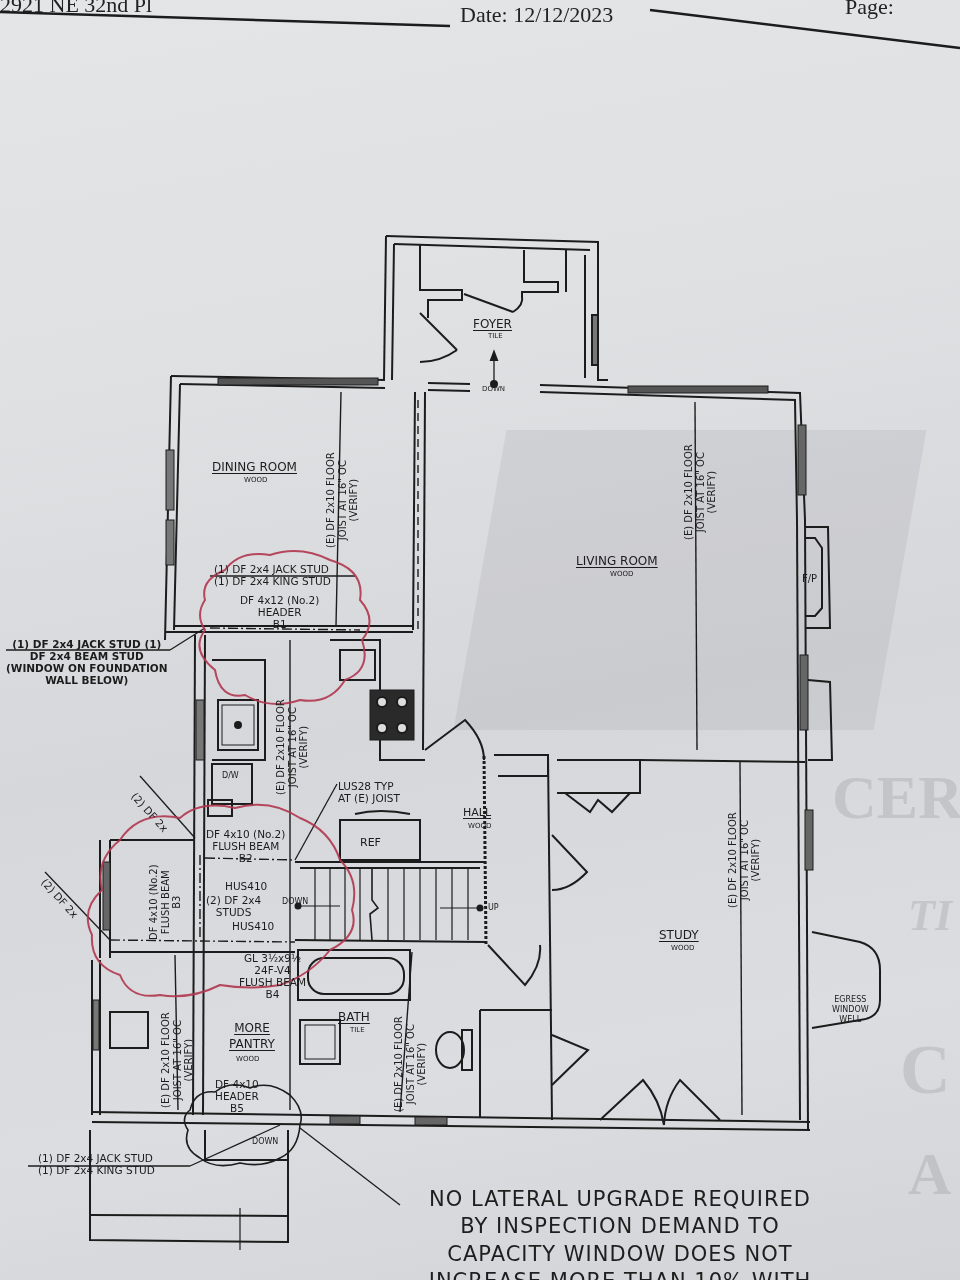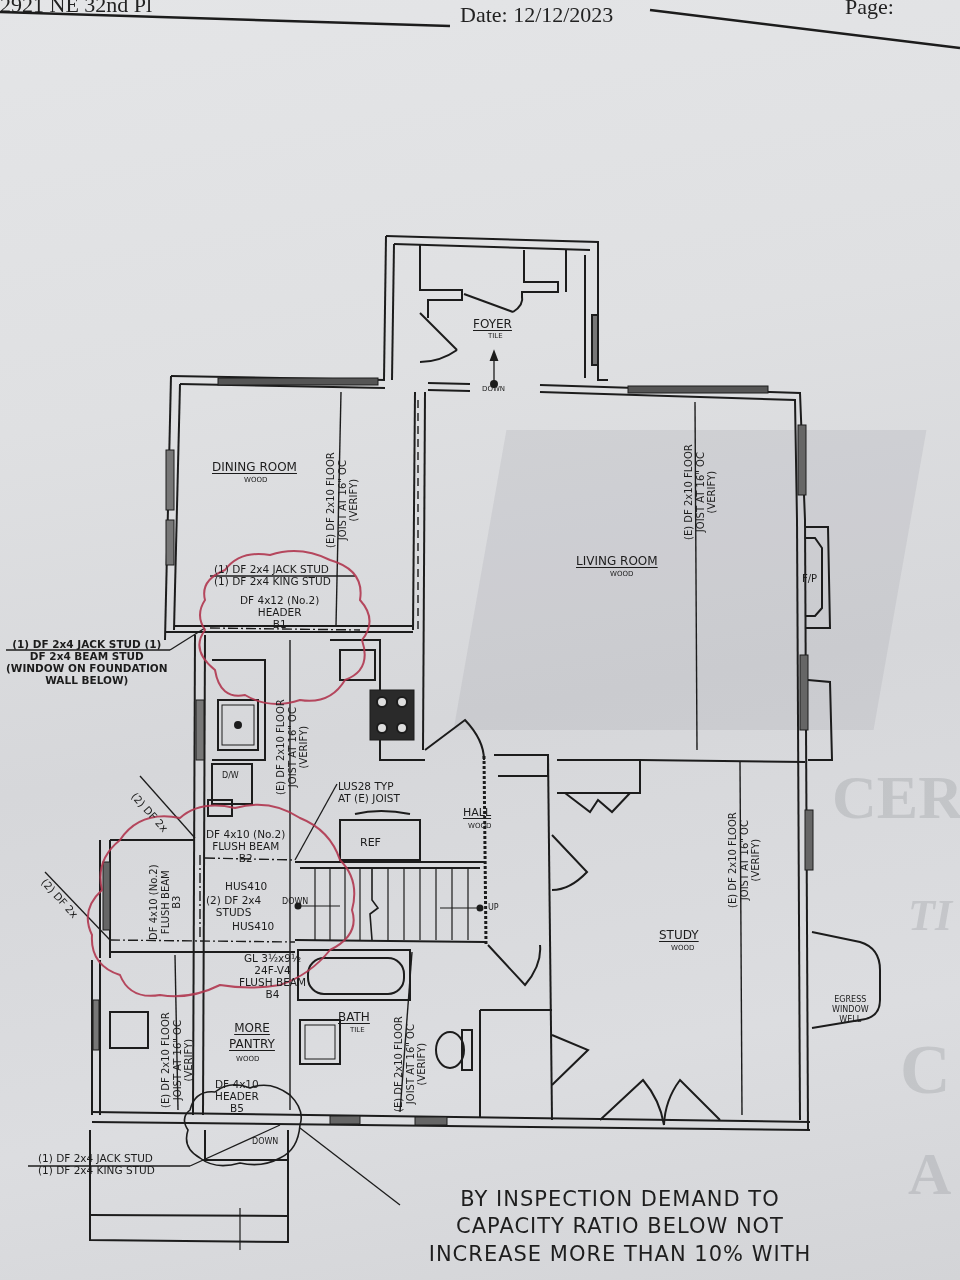--- a/index.html
+++ b/index.html
@@ -307,16 +307,17 @@
   <div>B5</div>
 </div>
 <div class="lbl note" style="left:138px;top:790px;transform:rotate(48deg);transform-origin:left top;">(2) DF 2x</div>
 <div class="lbl note" style="left:48px;top:876px;transform:rotate(48deg);transform-origin:left top;">(2) DF 2x</div>
 <div class="lbl note" style="left:38px;top:1152px;text-align:left;">
   <div>(1) DF 2x4 JACK STUD</div>
   <div>(1) DF 2x4 KING STUD</div>
 </div>
 
 <div class="big-note">
+  <div>NO LATERAL UPGRADE REQUIRED</div>
   <div>BY INSPECTION DEMAND TO</div>
-  <div>CAPACITY RATIO BELOW NOT</div>
+  <div>CAPACITY WINDOW DOES NOT</div>
   <div>INCREASE MORE THAN 10% WITH</div>
 </div>
 
 </body></html>

